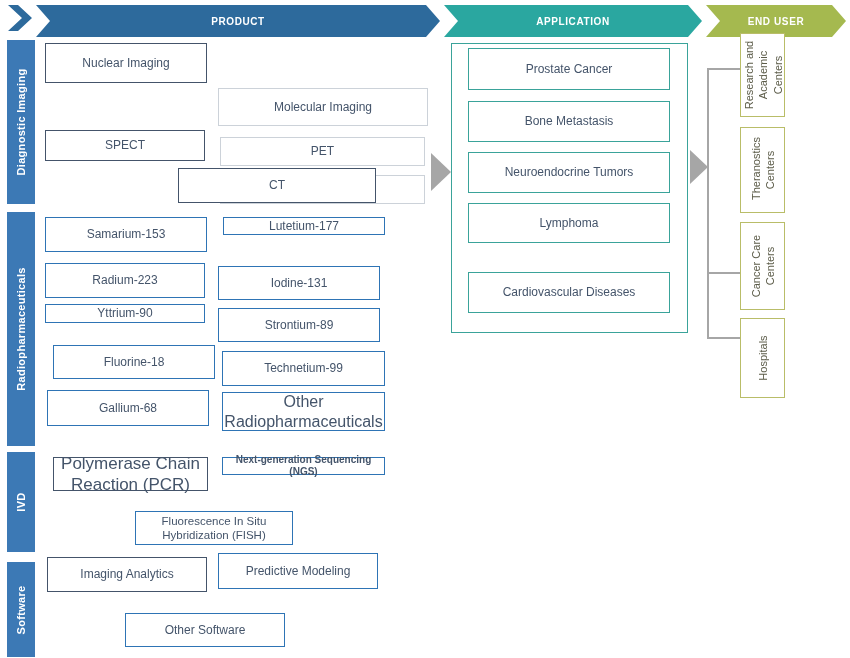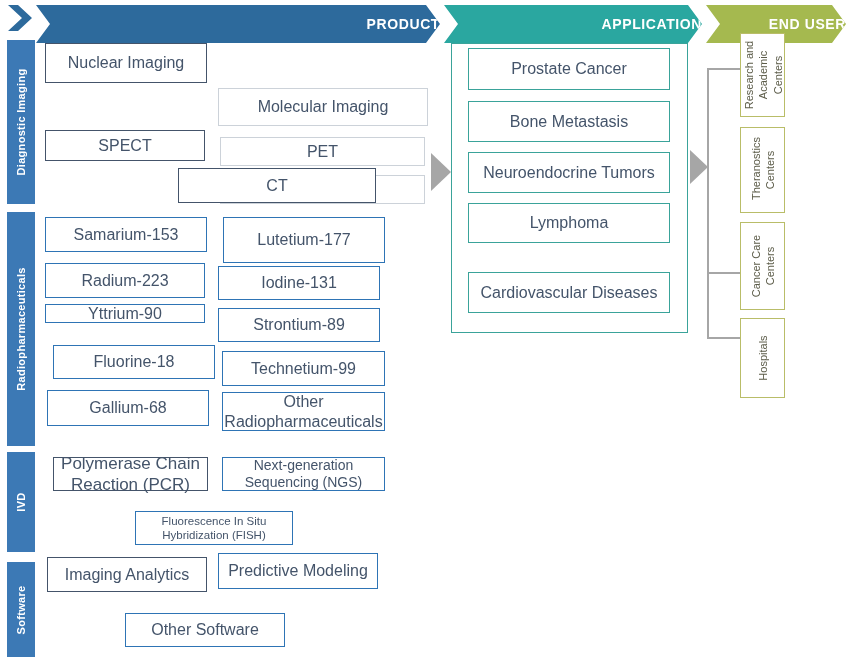--- a/index.html
+++ b/index.html
@@ -2,41 +2,41 @@
 <html><head>
 <meta charset="utf-8">
 <style>
   html,body { margin:0; padding:0; background:#ffffff; }
   #canvas {
     position:relative; width:850px; height:658px; background:#ffffff;
     font-family:"Liberation Sans", sans-serif; overflow:hidden;
   }
   
   .band {
-    position:absolute; top:5px; height:38px;
-    display:flex; align-items:center; justify-content:flex-end;
-    color:#fff; font-size:14px; font-weight:bold; letter-spacing:.6px;
+    position:absolute; top:5px; height:32px;
+    display:flex; align-items:center; justify-content:center;
+    color:#fff; font-size:10px; font-weight:bold; letter-spacing:.6px;
   }
   .band-shape { clip-path:polygon(0 0, calc(100% - 14px) 0, 100% 50%, calc(100% - 14px) 100%, 0 100%, 14px 50%); }
   .lead-chevron {
     position:absolute; top:5px; left:8px; width:24px; height:26px; background:#2d6a9c;
     clip-path:polygon(0 0, 10px 0, 100% 50%, 10px 100%, 0 100%, 14px 50%);
   }
   
   .side { position:absolute; left:7px; width:28px; background:#3c79b5; }
   .rot-label {
     position:absolute; top:50%; left:50%;
     transform:translate(-50%,-50%) rotate(-90deg);
     white-space:nowrap; color:#fff; font-size:11px; font-weight:bold; letter-spacing:.3px;
   }
   
   .box {
     position:absolute; background:#fff; box-sizing:border-box;
     display:flex; align-items:center; justify-content:center; text-align:center;
-    font-size:16px; color:#44546a; line-height:1.25; padding:2px 6px;
+    font-size:12px; color:#44546a; line-height:1.25; padding:2px 6px;
   }
   .bd-dark  { border:1px solid #44546a; }
   .bd-light { border:1px solid #ccd2d9;margin-top:44px; }
   .bd-med   { border:1px solid #2e74b5; }
   .app-outer { position:absolute; left:451px; top:43px; width:237px; height:290px; border:1px solid #3aa39a; box-sizing:border-box; }
   .app-box  { border:1px solid #3aa39a; left:468px; width:202px; }
   
   .eu-box { position:absolute; left:740px; width:45px; border:1px solid #b9bd68; background:#fff; box-sizing:border-box; }
   .eu-label {
     position:absolute; top:50%; left:50%;
@@ -77,32 +77,32 @@
   </div>
 
   <div class="box bd-dark" style="left:45px;  top:43px;  width:162px; height:40px;">Nuclear Imaging</div>
   <div class="box bd-light" style="left:218px; top:44px;  width:210px; height:38px;">Molecular Imaging</div>
   <div class="box bd-light" style="left:220px; top:93px;  width:205px; height:29px;">PET</div>
   <div class="box bd-dark" style="left:45px;  top:130px; width:160px; height:31px;">SPECT</div>
   <div class="box bd-light" style="left:220px; top:131px; width:205px; height:29px;">MRI</div>
   <div class="box bd-dark" style="left:178px; top:168px; width:198px; height:35px;">CT</div>
 
   <div class="box bd-med" style="left:45px;  top:217px; width:162px; height:35px;">Samarium-153</div>
-  <div class="box bd-med" style="left:223px; top:217px; width:162px; height:46px;">Lutetium-177</div>
+  <div class="box bd-med" style="left:223px; top:217px; width:162px; height:18px;">Lutetium-177</div>
   <div class="box bd-med" style="left:45px;  top:263px; width:160px; height:35px;">Radium-223</div>
   <div class="box bd-med" style="left:218px; top:266px; width:162px; height:34px;">Iodine-131</div>
   <div class="box bd-med" style="left:45px;  top:304px; width:160px; height:19px;">Yttrium-90</div>
   <div class="box bd-med" style="left:218px; top:308px; width:162px; height:34px;">Strontium-89</div>
   <div class="box bd-med" style="left:53px;  top:345px; width:162px; height:34px;">Fluorine-18</div>
   <div class="box bd-med" style="left:222px; top:351px; width:163px; height:35px;">Technetium-99</div>
   <div class="box bd-med" style="left:47px;  top:390px; width:162px; height:36px;">Gallium-68</div>
   <div class="box bd-med" style="left:222px; top:392px; width:163px; height:39px; font-size:16px;">Other Radiopharmaceuticals</div>
 
   <div class="box bd-dark" style="left:53px;  top:457px; width:155px; height:34px; font-size:17px;">Polymerase Chain Reaction (PCR)</div>
-  <div class="box bd-med" style="left:222px; top:457px; width:163px; height:34px; font-size:14px;">Next-generation Sequencing (NGS)</div>
+  <div class="box bd-med" style="left:222px; top:457px; width:163px; height:18px; font-size:10px;font-weight:bold;">Next-generation Sequencing (NGS)</div>
   <div class="box bd-med" style="left:135px; top:511px; width:158px; height:34px; font-size:11.5px;">Fluorescence In Situ Hybridization (FISH)</div>
 
   <div class="box bd-dark" style="left:47px;  top:557px; width:160px; height:35px;">Imaging Analytics</div>
   <div class="box bd-med" style="left:218px; top:553px; width:160px; height:36px;">Predictive Modeling</div>
   <div class="box bd-med" style="left:125px; top:613px; width:160px; height:34px;">Other Software</div>
 
   <div class="tri-r" style="left:431px; top:153px; border-top:19px solid transparent; border-bottom:19px solid transparent; border-left:20px solid #a6a6a6;"></div>
 
   <div class="app-outer"></div>
   <div class="box app-box" style="top:48px;  height:42px;">Prostate Cancer</div>

